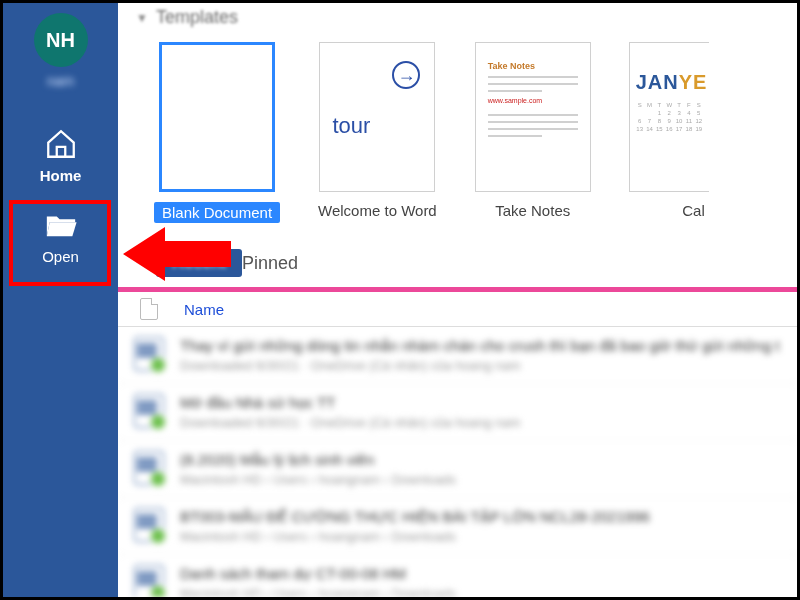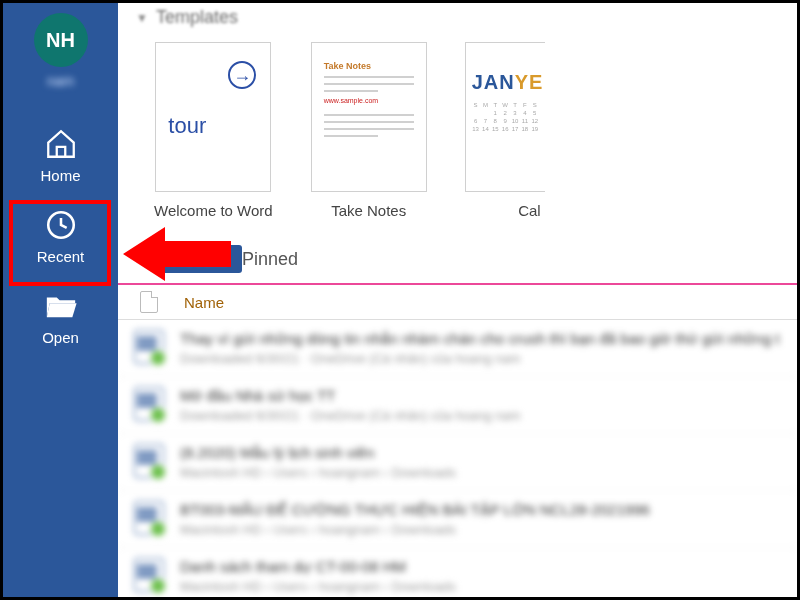--- a/index.html
+++ b/index.html
@@ -6,21 +6,21 @@
   html, body { width: 800px; height: 600px; overflow: hidden; font-family: -apple-system, BlinkMacSystemFont, "Segoe UI", sans-serif; }
   .frame { width: 800px; height: 600px; border: 3px solid #000; position: relative; background: #fff; }
   .app { display: flex; width: 100%; height: 100%; }
   
   .sidebar { width: 115px; background: #2b579a; display: flex; flex-direction: column; align-items: center; padding-top: 8px; color: #fff; }
   .avatar { width: 54px; height: 54px; border-radius: 50%; background: #0f766e; color: #fff; display: flex; align-items: center; justify-content: center; font-size: 20px; font-weight: 600; margin-top: 2px; }
   .avatar-name { font-size: 14px; margin-top: 6px; color: #cfe0ff; filter: blur(3px); }
   .side-item { width: 100%; display: flex; flex-direction: column; align-items: center; padding: 14px 0 10px 0; cursor: pointer; position: relative; }
   .side-item .icon { width: 34px; height: 34px; display: flex; align-items: center; justify-content: center; }
   .side-item .lbl { margin-top: 6px; font-size: 15px; }
-  .side-gap-top { margin-top: 24px; }
+  .side-gap-top { margin-top: 24px; font-weight: bold; }
   .highlight-box { position: absolute; border: 4px solid #ff0000; left: 6px; top: 197px; width: 102px; height: 86px; pointer-events: none; z-index: 30; }
   
   .main { flex: 1; background: #fff; position: relative; display: flex; flex-direction: column; overflow: hidden; }
   .templates-header { display: flex; align-items: center; gap: 8px; padding: 4px 0 0 18px; color: #6b6b6b; font-size: 18px; filter: blur(1.5px); }
   .tri { font-size: 12px; color: #888; }
   .templates-row { display: flex; gap: 38px; padding: 14px 0 0 36px; }
   .tpl { display: flex; flex-direction: column; align-items: center; }
   .tpl-thumb { width: 116px; height: 150px; background: #fff; border: 1px solid #d0d0d0; position: relative; overflow: hidden; }
   .tpl.selected .tpl-thumb { border: 3px solid #2b87ff; }
   .tpl-label { margin-top: 10px; font-size: 15px; color: #444; white-space: nowrap; }
@@ -38,21 +38,21 @@
   .cal-title .j { color: #2b579a; }
   .cal-title .y { color: #d99a2b; }
   .cal-grid { margin-top: 8px; font-size: 6px; color: #aaa; display: grid; grid-template-columns: repeat(7, 1fr); gap: 2px 2px; }
   .cal-grid div { text-align: center; }
   
   .tabs-row { display: flex; align-items: center; padding: 26px 0 10px 38px; }
   .tab-recent { background: #2b579a; color: #fff; padding: 4px 16px; border-radius: 3px; font-size: 17px; position: relative; }
   .tab-recent-blur { filter: blur(2px); display:inline-block; }
   .tab-pinned { color: #555; font-size: 18px; }
   
-  .tbl-header { display: flex; align-items: center; border-top: 2px solid #ec4899; border-bottom: 1px solid #ddd; padding: 6px 0 6px 22px; color: #a16207; font-size: 15px; }
+  .tbl-header { display: flex; align-items: center; border-top: 5px solid #ec4899; border-bottom: 1px solid #ddd; padding: 6px 0 6px 22px; color: #1d4ed8; font-size: 15px; }
   .tbl-header .doc-icon { width: 18px; height: 22px; border: 1px solid #bbb; border-radius: 2px; margin-right: 26px; position: relative; }
   .tbl-header .doc-icon:before { content: ""; position: absolute; right: -1px; top: -1px; width: 6px; height: 6px; background: #fff; border-left: 1px solid #bbb; border-bottom: 1px solid #bbb; }
   
   .file-list { flex: 1; overflow: hidden; filter: blur(3px); }
   .file-row { display: flex; align-items: flex-start; gap: 16px; padding: 10px 16px 10px 16px; border-bottom: 1px solid #f0f0f0; }
   .file-icon { width: 30px; height: 34px; background: #fff; border: 1px solid #2b579a; border-radius: 3px; position: relative; flex-shrink: 0; }
   .file-icon:before { content: ""; position: absolute; left: 2px; top: 6px; width: 20px; height: 3px; background: #2b579a; box-shadow: 0 5px 0 #2b579a, 0 10px 0 #2b579a; }
   .file-icon:after { content: ""; position: absolute; right: -4px; bottom: -4px; width: 14px; height: 14px; background: #6bbf4a; border-radius: 50%; border: 2px solid #fff; }
   .file-text { display: flex; flex-direction: column; gap: 4px; }
   .file-title { font-size: 15px; color: #333; }
@@ -76,48 +76,43 @@
       <span class="icon">
         <svg width="34" height="34" viewBox="0 0 24 24" fill="none" stroke="#fff" stroke-width="1.6">
               <path d="M3 11 L12 3 L21 11 V21 H3 Z"></path>
               <path d="M9 21 V14 H15 V21"></path>
             </svg>
       </span>
       <span class="lbl">Home</span>
     </div>
 
 
-    <div class="side-item">
-      <span class="icon">
-        <svg width="34" height="34" viewBox="0 0 24 24" fill="none" stroke="#fff" stroke-width="1.8">
-              <circle cx="12" cy="12" r="9"></circle>
-              <path d="M12 7 V12 L16 14"></path>
-            </svg>
-      </span>
-      <span class="lbl">Recent</span>
-    </div>
 
     <div class="side-item">
       <span class="icon">
         <svg width="34" height="30" viewBox="0 0 24 20" fill="#fff">
               <path d="M2 4 H9 L11 6 H22 V8 H4 L2 18 V4 Z"></path>
               <path d="M4 8 H23 L20 18 H2 Z"></path>
             </svg>
       </span>
       <span class="lbl">Open</span>
     </div>
   </div>
 
   <div class="main">
     <div class="templates-header">
       <span class="tri">▼</span>
       <span>Templates</span>
     </div>
 
     <div class="templates-row">
+      <div class="tpl selected">
+        <div class="tpl-thumb"></div>
+        <div class="tpl-label">Blank Document</div>
+      </div>
 
       <div class="tpl">
         <div class="tpl-thumb">
           <div class="take-tour-arrow">→</div>
           <div class="take-tour">
             <span>tour</span>
           </div>
         </div>
         <div class="tpl-label">Welcome to Word</div>
       </div>

